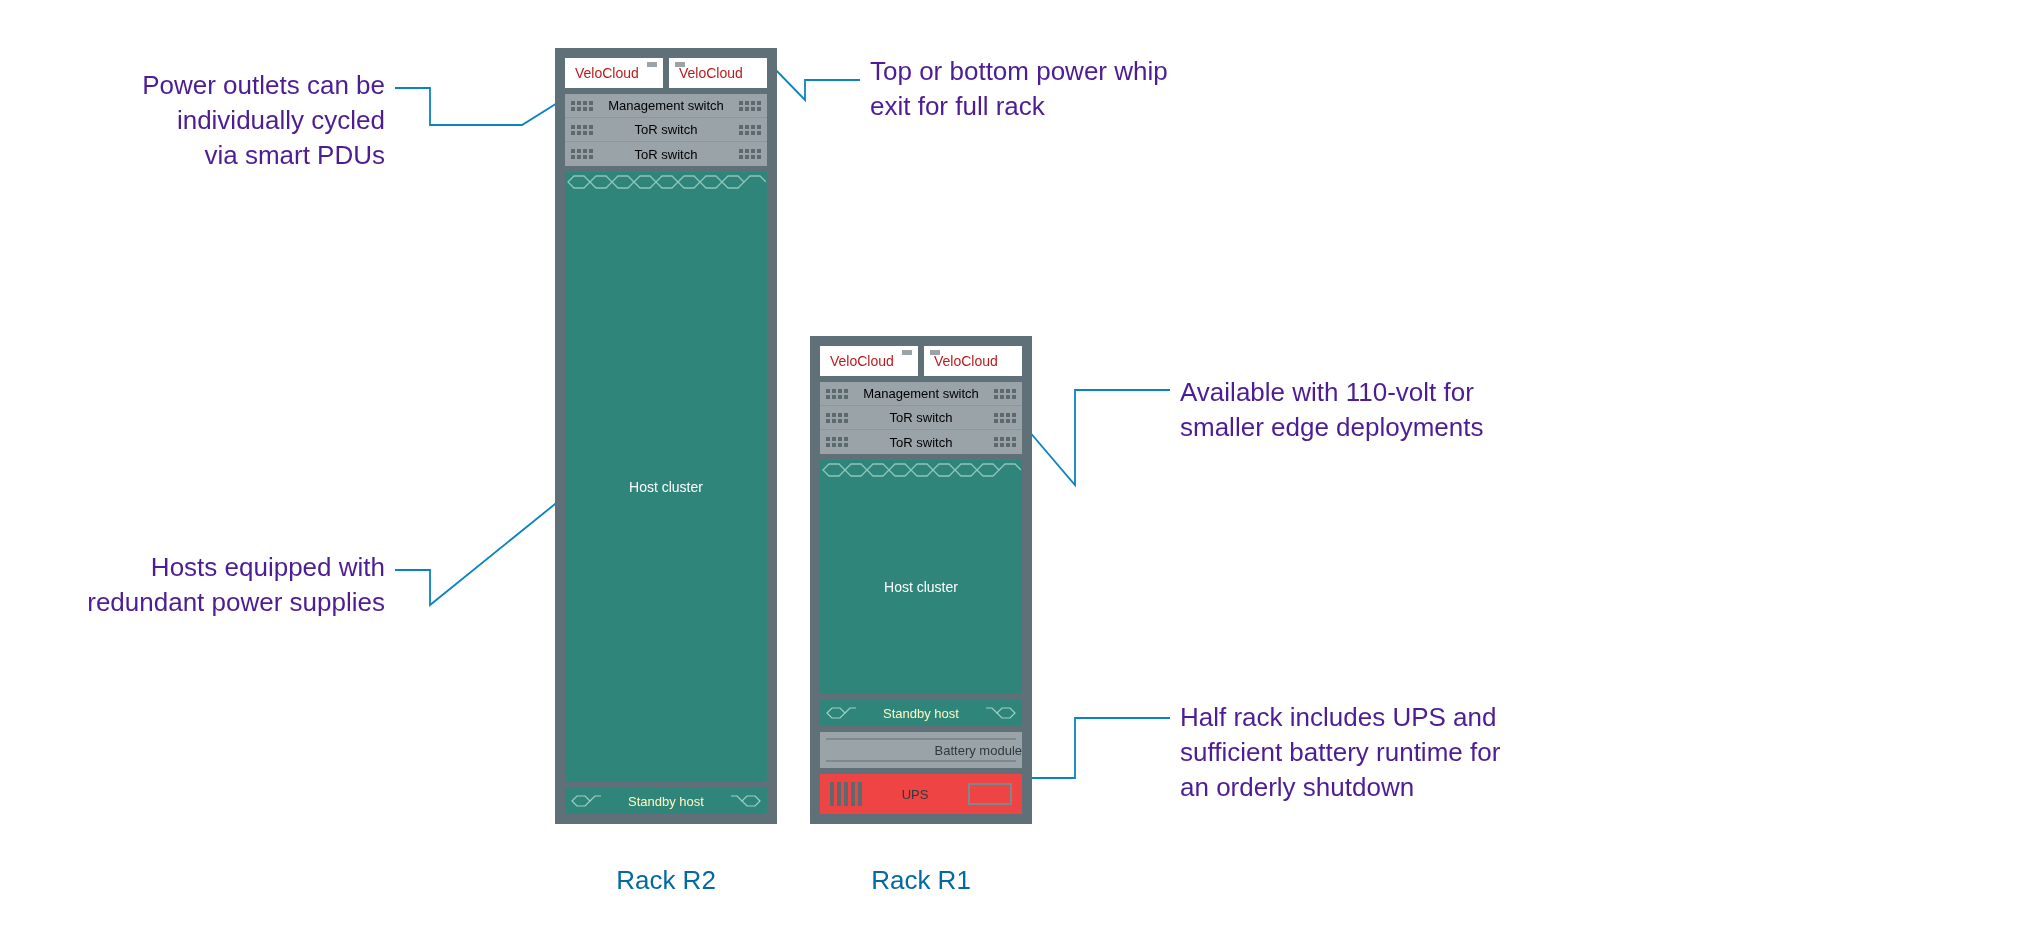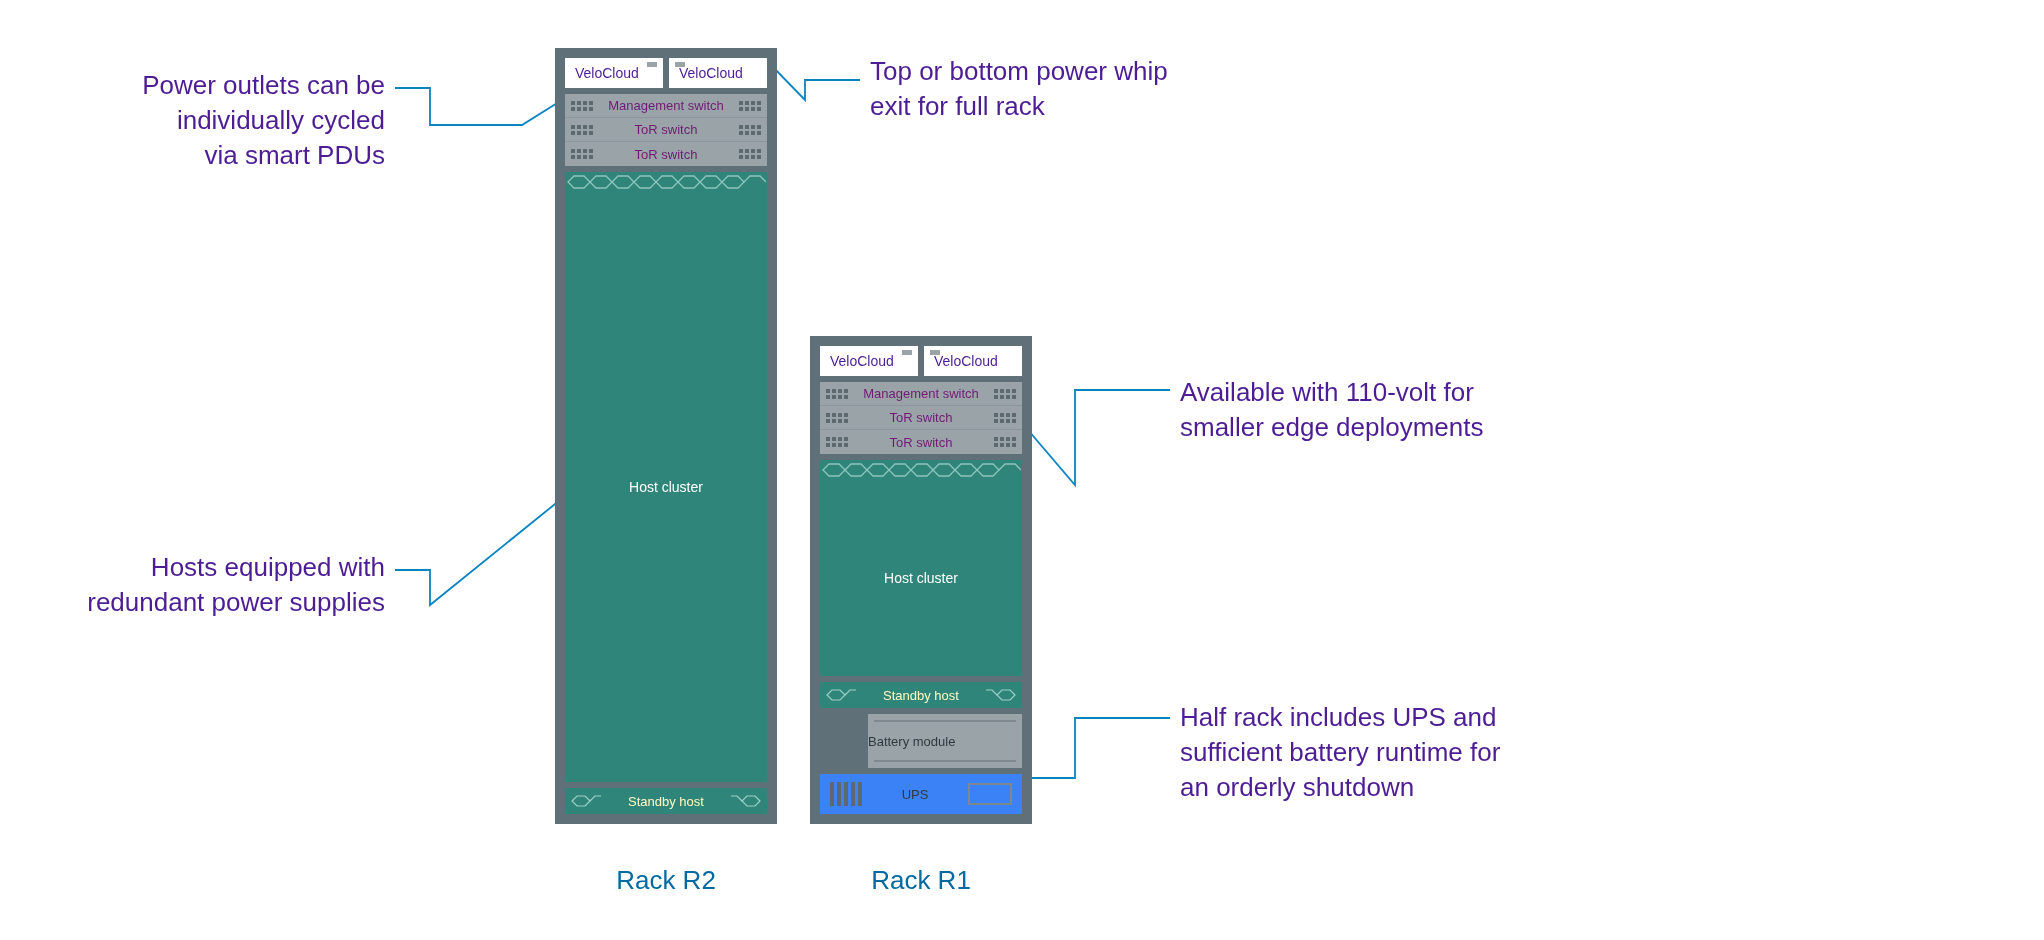--- a/index.html
+++ b/index.html
@@ -37,38 +37,38 @@
   .velo {
     flex: 1;
     background: #ffffff;
     height: 30px;
     display: flex;
     align-items: center;
     position: relative;
   }
   .velo span {
     font-size: 14px;
-    color: #4c1d95;
+    color: #b91c1c;
     margin-left: 10px;
   }
   .velo .led-left { position: absolute; left: auto; right: 6px; top: 4px; width: 10px; height: 5px; background: #9aa4a8; }
   .velo.flip .led-left { left: 6px; right: auto; }
 
   .switch-stack { display: flex; flex-direction: column; }
   .switch-row {
     background: #9aa4a8;
     height: 24px;
     display: flex;
     align-items: center;
     justify-content: space-between;
     padding: 0 6px;
     border-bottom: 1px solid #8a969c;
   }
   .switch-row:last-child { border-bottom: none; }
-  .switch-label { font-size: 13px; color: #701a75; flex: 1; text-align: center; }
+  .switch-label { font-size: 13px; color: #000000; flex: 1; text-align: center; }
   .port-dots {
     display: grid;
     grid-template-columns: repeat(4, 4px);
     grid-template-rows: repeat(2, 4px);
     gap: 2px;
   }
   .port-dots i { display: block; width: 4px; height: 4px; background: #5c6a70; }
 
   .cluster {
     background: #2f8579;
@@ -99,38 +99,37 @@
     display: flex;
     align-items: center;
     justify-content: space-between;
     padding: 0 6px;
   }
   .standby-label { color: #fef9c3; font-size: 13px; flex: 1; text-align: center; }
   .hex-small svg { display: block; }
 
   .battery-module {
     background: #9aa4a8;
-    height: 54px;
-    display: flex;
-    align-items: center;
-    justify-content: flex-start;
+    height: 36px;
+    display: flex;
+    align-items: center;
+    justify-content: flex-end;
     position: relative;
-    margin-left: 48px;
   }
   .battery-module::before, .battery-module::after {
     content: "";
     position: absolute;
     left: 6px; right: 6px; height: 2px; background: #7d898f;
   }
   .battery-module::before { top: 6px; }
   .battery-module::after { bottom: 6px; }
   .battery-label { font-size: 13px; color: #2e3a3f; }
 
   .ups {
-    background: #3b82f6;
+    background: #ef4444;
     height: 40px;
     display: flex;
     align-items: center;
     padding: 0 10px;
     gap: 20px;
   }
   .ups-vents { display: flex; gap: 3px; }
   .ups-vents i { display: block; width: 4px; height: 24px; background: #5c6a70; }
   .ups-label { font-size: 13px; color: #2e3a3f; flex: 1; text-align: center; }
   .ups-panel { width: 44px; height: 22px; border: 2px solid #7d898f; }

